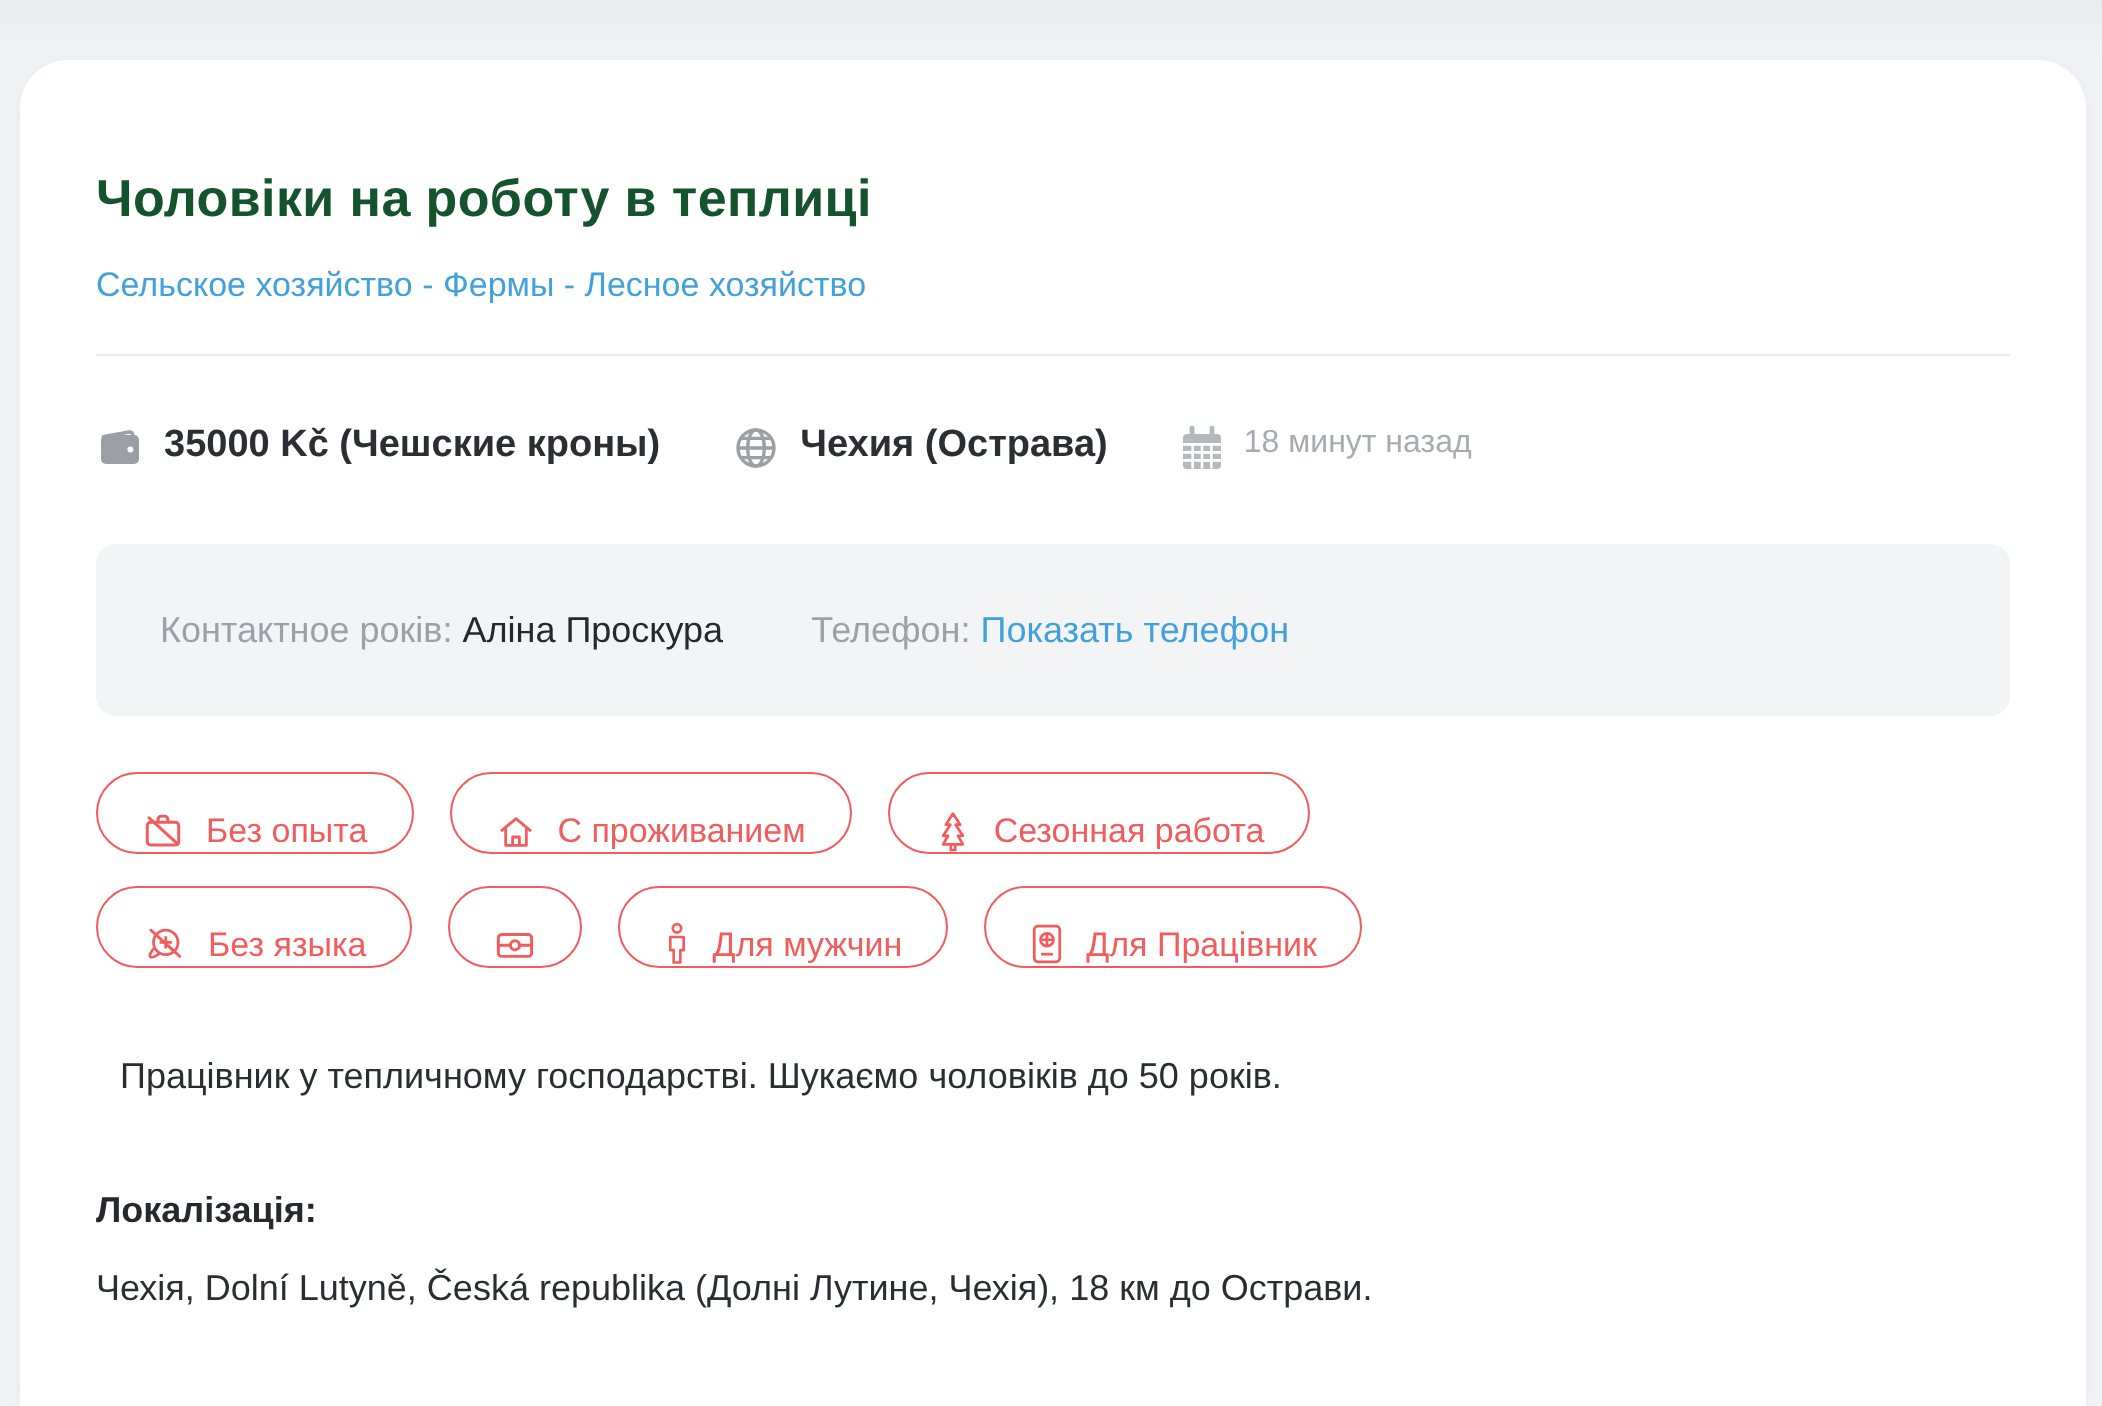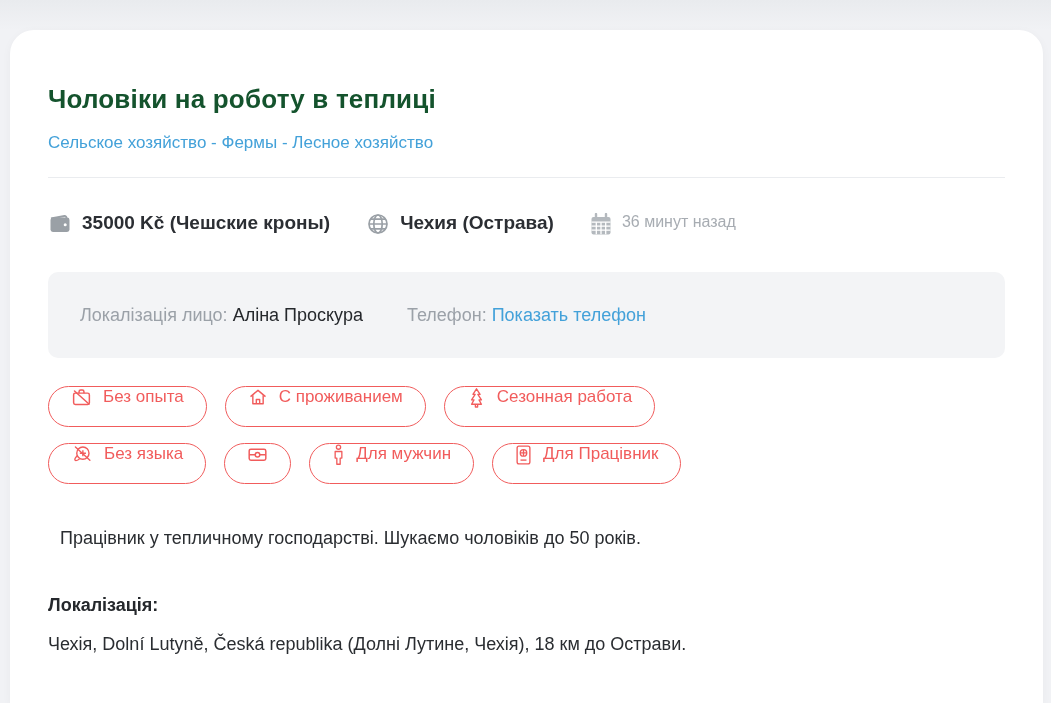--- a/index.html
+++ b/index.html
@@ -36,21 +36,21 @@
     margin:36px 10px 0 10px; height:86px; background:#f3f4f6;
     border-radius:10px; display:flex; align-items:center; padding:0 32px; gap:44px;
   }
   .contact-pair { font-size:18px; }
   .label-gray { color:#9ba1a8; }
   .value-dark { color:#25282c; }
   .link-blue { color:#43a1d9; text-decoration:none; cursor:pointer; }
 
   .tags { margin:28px 0 0 10px; display:flex; flex-wrap:wrap; gap:16px 18px; max-width:760px; }
   .pill {
-    display:inline-flex; align-items:flex-start; gap:11px; height:41px;
+    display:inline-flex; align-items:flex-end; gap:11px; height:41px;
     border:1.5px solid #f15c5c; border-radius:21px; padding:0 22px;
     color:#f15c5c; font-size:17px; background:#fff; cursor:pointer; white-space:nowrap;
   }
   .pill .picon { display:flex; align-items:center; color:#f15c5c; }
 
   .description { margin:44px 0 0 22px; font-size:18px; color:#2a2d31; }
 
   .loc-heading { margin:46px 0 0 10px; font-size:18px; font-weight:700; color:#25282c; }
   .loc-line { margin:12px 0 0 10px; font-size:18px; color:#2a2d31; line-height:33px; }
 
@@ -90,27 +90,27 @@
     </div>
     <div class="meta-item">
       <span class="micon">
         <svg width="22" height="23" viewBox="0 0 22 23">
           <path d="M6 1v4M16 1v4" stroke="#b4b9be" stroke-width="2.4" stroke-linecap="round"></path>
           <rect x="1.5" y="4" width="19" height="17.5" rx="2" fill="#b4b9be"></rect>
           <path d="M1.5 9.2h19M1.5 13.2h19M1.5 17.2h19" stroke="#ffffff" stroke-width="1.3"></path>
           <path d="M6.3 9.2v12M11 9.2v12M15.7 9.2v12" stroke="#ffffff" stroke-width="1.3"></path>
         </svg>
       </span>
-      <span class="meta-muted">36 минут назад</span>
+      <span class="meta-muted">18 минут назад</span>
     </div>
   </div>
 
   <div class="contact-box">
     <div class="contact-pair">
-      <span class="label-gray">Локалізація лицо:</span>
+      <span class="label-gray">Контактное років:</span>
       <span class="value-dark">Аліна Проскура</span>
     </div>
     <div class="contact-pair">
       <span class="label-gray">Телефон:</span>
       <a class="link-blue">Показать телефон</a>
     </div>
   </div>
 
   <div class="tags">
 

